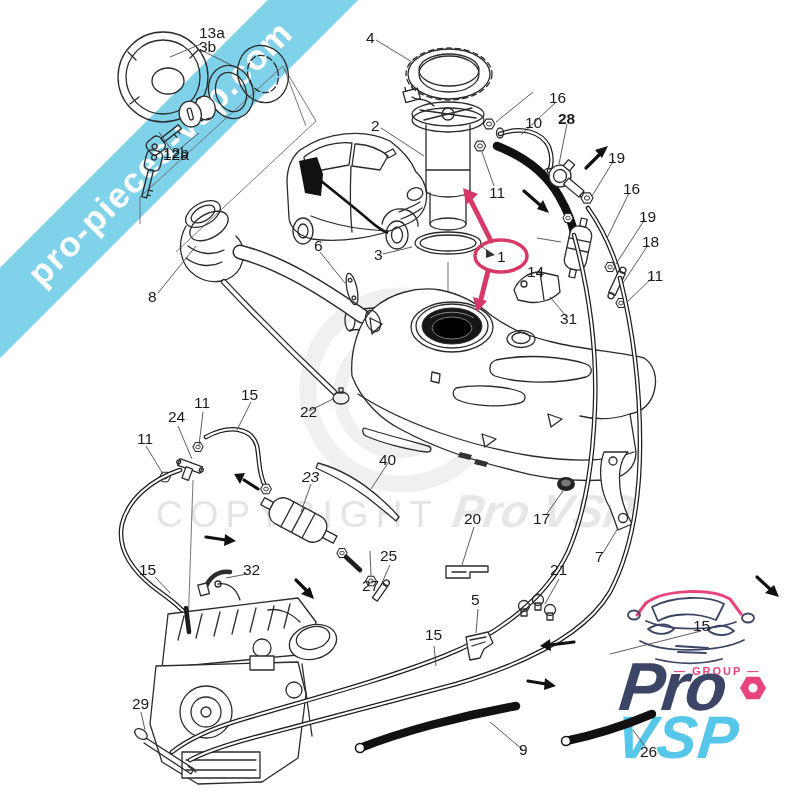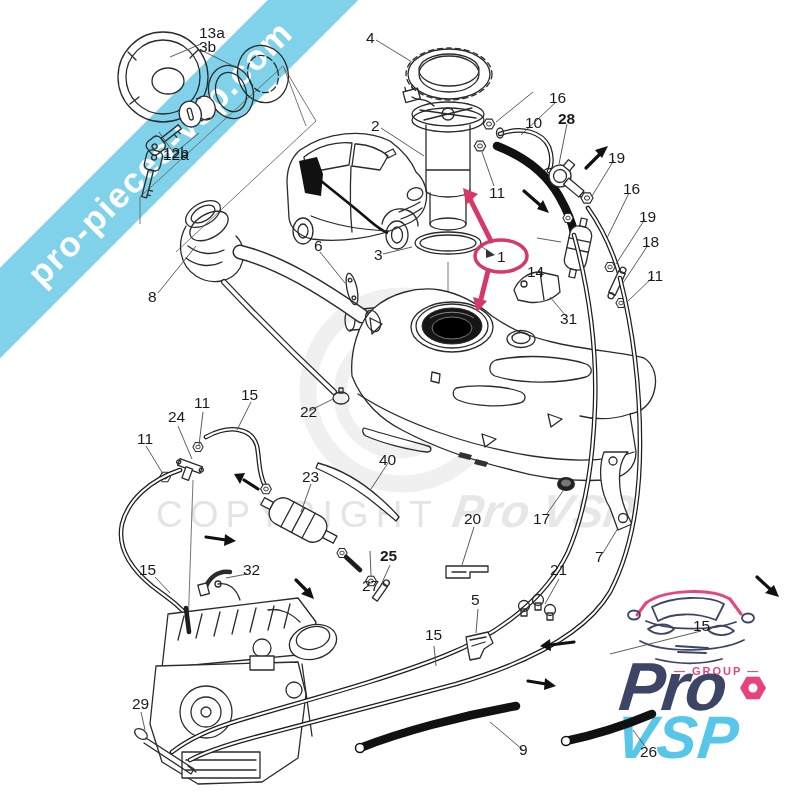--- a/index.html
+++ b/index.html
@@ -488,27 +488,27 @@
       <div class="callout" style="left: 527px; top: 226px; margin-top: 37px;">14</div>
       <div class="callout" style="left: 639px; top: 208px;">19</div>
       <div class="callout" style="left: 642px; top: 233px;">18</div>
       <div class="callout" style="left: 647px; top: 267px;">11</div>
       <div class="callout" style="left: 560px; top: 310px;">31</div>
       <div class="callout" style="left: 300px; top: 403px;">22</div>
       <div class="callout" style="left: 241px; top: 386px;">15</div>
       <div class="callout" style="left: 194px; top: 394px;">11</div>
       <div class="callout" style="left: 168px; top: 408px;">24</div>
       <div class="callout" style="left: 137px; top: 430px;">11</div>
-      <div class="callout" style="left: 302px; top: 468px;">23</div>
+      <div class="callout" style="left: 302px; top: 468px; font-style: italic;">23</div>
       <div class="callout" style="left: 379px; top: 451px;">40</div>
       <div class="callout" style="left: 533px; top: 510px;">17</div>
       <div class="callout" style="left: 464px; top: 510px;">20</div>
       <div class="callout" style="left: 595px; top: 548px;">7</div>
       <div class="callout" style="left: 362px; top: 533px; margin-top: 44px;">27</div>
-      <div class="callout" style="left: 380px; top: 547px; font-weight: bold;">25</div>
+      <div class="callout" style="left: 380px; top: 547px;">25</div>
       <div class="callout" style="left: 139px; top: 561px;">15</div>
       <div class="callout" style="left: 243px; top: 561px;">32</div>
       <div class="callout" style="left: 471px; top: 591px;">5</div>
       <div class="callout" style="left: 550px; top: 561px;">21</div>
       <div class="callout" style="left: 425px; top: 626px;">15</div>
       <div class="callout" style="left: 693px; top: 617px;">15</div>
       <div class="callout" style="left: 132px; top: 695px;">29</div>
       <div class="callout" style="left: 519px; top: 741px;">9</div>
       <div class="callout" style="left: 640px; top: 743px;">26</div>
     </div>

